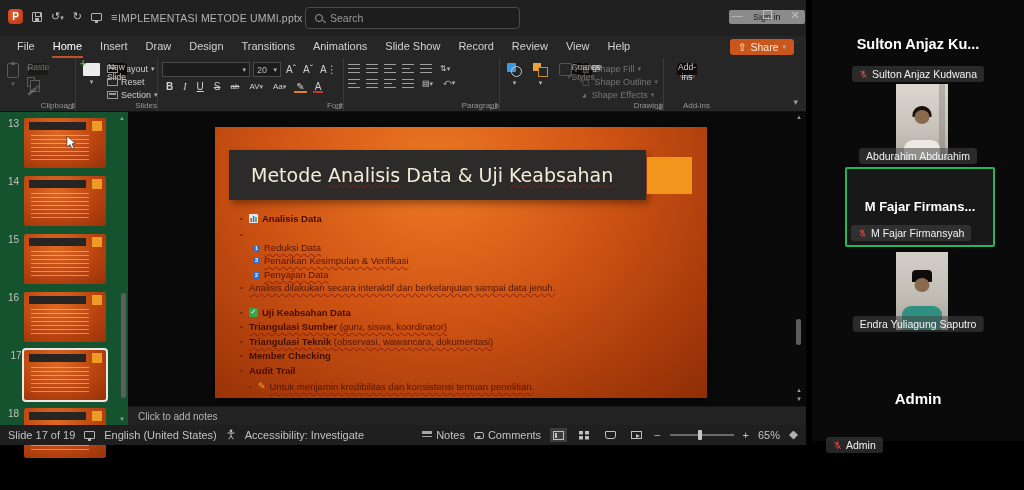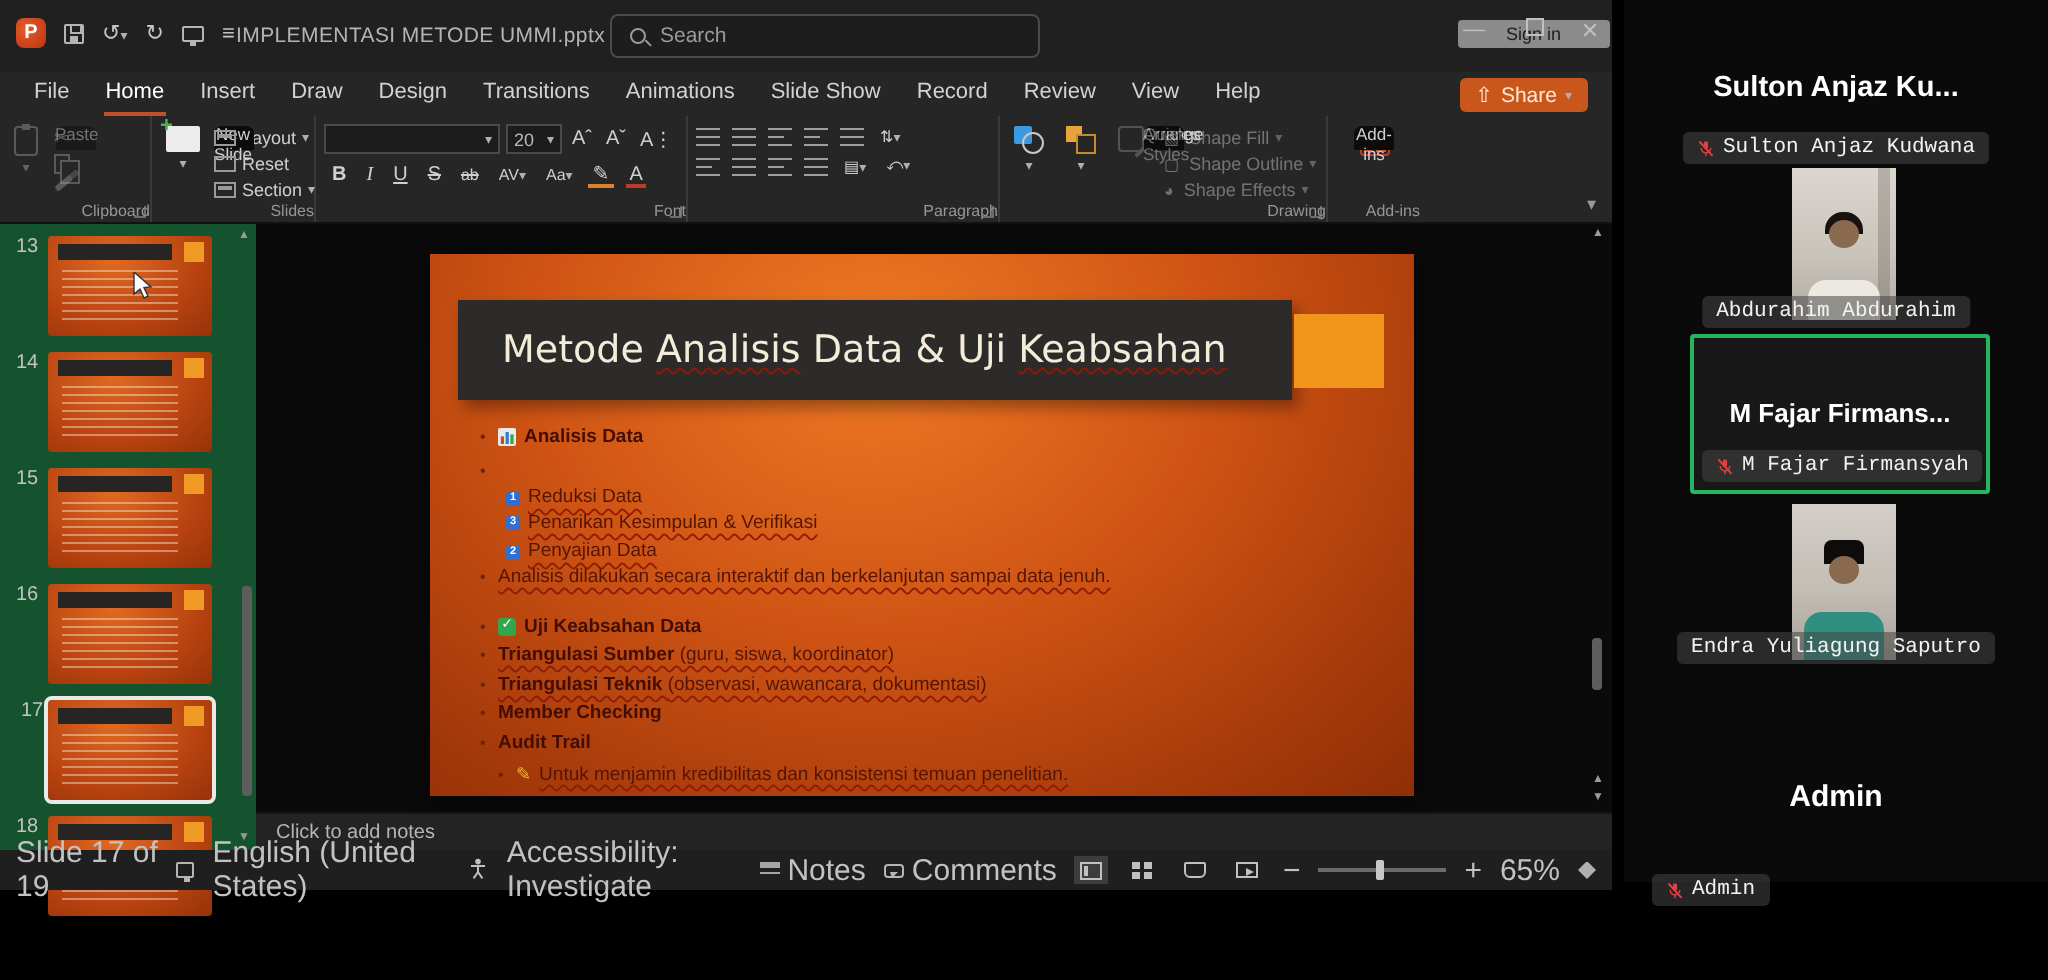--- a/index.html
+++ b/index.html
@@ -120,21 +120,21 @@
   .w { text-decoration:underline wavy rgba(140,25,5,0.95); text-decoration-thickness:1px; text-underline-offset:2px; }
   .nrow { display:flex; align-items:center; margin:0 0 1px 13px; }
   .nsq { width:7px; height:7px; background:#2f6fd0; color:#fff; font-size:5.5px; font-weight:bold; display:flex; align-items:center; justify-content:center; border-radius:1.5px; margin-right:4px; flex:none; }
   .gap { height:10px; }
   .ic-check { width:9px; height:9px; background:#33a54a; border-radius:2px; color:#fff; font-size:7px; display:inline-flex; align-items:center; justify-content:center; margin-right:4px; flex:none; margin-top:1px; }
   .ic-chart { margin-right:4px; flex:none; margin-top:1px; }
   .ic-pen { color:#efb03a; font-size:9px; margin-right:4px; flex:none; }
 
   
   .notesbar { position:absolute; left:128px; right:0; bottom:0; height:19px; background:#232323; border-top:1px solid #161616; display:flex; align-items:center; padding-left:10px; font-size:10px; color:#b5b5b5; }
-  .statusbar { position:absolute; left:0; bottom:0; right:0; height:20px; background:#1f1f1f; display:flex; justify-content:space-between; padding:0 8px; font-size:15px; color:#c2c2c2; }
+  .statusbar { position:absolute; left:0; bottom:0; right:0; height:20px; background:#1f1f1f; display:flex; justify-content:space-between; padding:0 8px; font-size:11px; color:#c2c2c2; }
   .sb-left, .sb-right { display:flex; align-items:center; gap:9px; }
   .i-mon { width:11px; height:8px; border:1px solid #b5b5b5; border-radius:1px; position:relative; }
   .i-mon::after { content:""; position:absolute; left:3px; bottom:-3px; width:3px; height:2px; background:#b5b5b5; }
   .i-notes2 { width:10px; height:8px; border-top:2px solid #b5b5b5;
     background:repeating-linear-gradient(#b5b5b5 0 1px, transparent 1px 3px); opacity:.9; }
   .i-bub { width:10px; height:7px; border:1px solid #b5b5b5; border-radius:2px; position:relative; }
   .i-bub::after { content:""; position:absolute; left:2px; bottom:-4px; border:3px solid transparent; border-top-color:#b5b5b5; border-left-width:1px; }
   .viewbtn { width:17px; height:14px; display:flex; align-items:center; justify-content:center; }
   .viewbtn.active { background:#3d3d3d; }
   .i-normal { width:11px; height:9px; border:1px solid #c0c0c0; position:relative; }
@@ -147,21 +147,21 @@
   .i-read { width:11px; height:8px; border:1px solid #c0c0c0; border-radius:1px 1px 3px 3px; }
   .i-show { width:11px; height:8px; border:1px solid #c0c0c0; position:relative; }
   .i-show::after { content:""; position:absolute; left:3.5px; top:1.5px; border-left:4px solid #c0c0c0; border-top:2.5px solid transparent; border-bottom:2.5px solid transparent; }
   .zslider { width:64px; height:2px; background:#6a6a6a; position:relative; }
   .zslider .zthumb { position:absolute; left:45%; top:-4px; width:4px; height:10px; background:#c8c8c8; border-radius:1px; }
   .i-fit { width:9px; height:9px; background:#c0c0c0; clip-path:polygon(50% 0,100% 50%,50% 100%,0 50%); opacity:.9; }
 
   
   #meet { position:absolute; left:812px; top:0; width:212px; height:441px; background:#0a0a0a; }
   .m-header { position:absolute; top:36px; left:0; right:0; text-align:center; color:#fff; font-weight:bold; font-size:14.5px; }
-  .chip { background:rgba(70,70,70,0.55); border-radius:3px; color:#f2f2f2; font-size:10.5px; padding:2px 7px; display:inline-flex; align-items:center; gap:4px; white-space:nowrap;font-family:Liberation Mono, monospace; }
+  .chip { background:rgba(70,70,70,0.55); border-radius:3px; color:#f2f2f2; font-size:10.5px; padding:2px 7px; display:inline-flex; align-items:center; gap:4px; white-space:nowrap; }
   .chip-center { left:50%; transform:translateX(-50%); }
   .vtile { position:absolute; width:52px; left:84px; overflow:hidden; }
   .wall1 { background:linear-gradient(180deg,#dbd7d0 0%,#c9c4bc 55%,#b2aca3 100%); }
   .wall2 { background:linear-gradient(180deg,#d3cfc8 0%,#c2bdb5 55%,#a9a39a 100%); }
   .door { position:absolute; right:3px; top:0; bottom:0; width:6px; background:rgba(110,100,92,0.35); }
   .hair { position:absolute; width:19px; height:11px; border-radius:9px 9px 0 0; background:#17120e; left:50%; transform:translateX(-50%); }
   .cap { position:absolute; width:20px; height:12px; border-radius:4px 4px 0 0; background:#0d0c0b; left:50%; transform:translateX(-50%); }
   .face { position:absolute; width:15px; height:14px; border-radius:50%; background:#8a6a4e; left:50%; transform:translateX(-50%); }
   .torso { position:absolute; bottom:0; left:50%; transform:translateX(-50%); width:36px; height:20px; border-radius:9px 9px 0 0; }
   .speaking-tile { position:absolute; left:33px; top:167px; width:150px; height:80px; background:#181818; border:2px solid #27b45f; border-radius:2px; }

